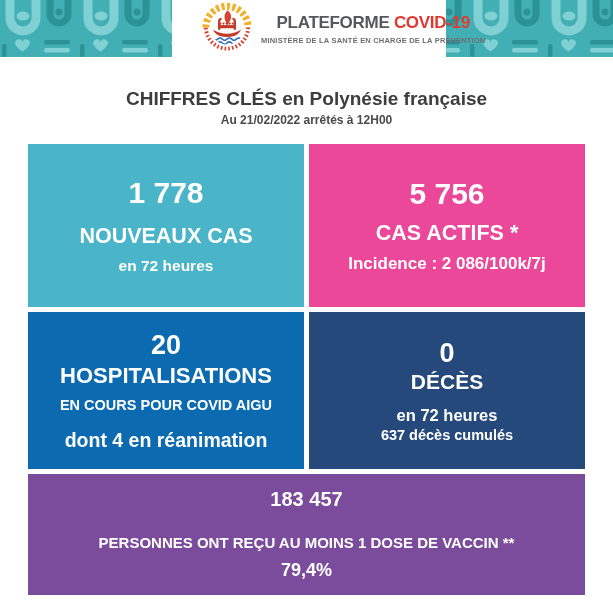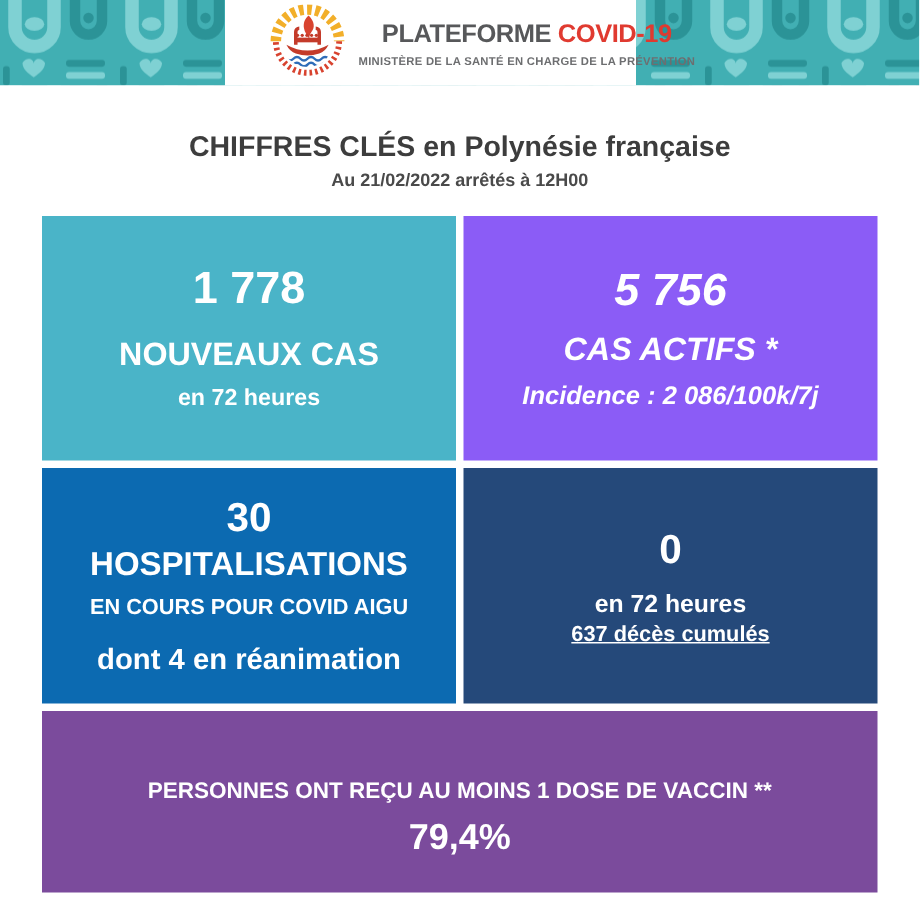--- a/index.html
+++ b/index.html
@@ -9,21 +9,21 @@
     font-family:"Liberation Sans", sans-serif;
     font-weight:bold;
     -webkit-font-smoothing:antialiased;
   }
   .page { width:613px; height:600px; position:relative; }
 
   
   .banner { position:relative; height:57px; width:613px; }
   .pattern-svg { display:block; position:absolute; left:0; top:0; }
   .banner-panel {
-    position:absolute; left:150px; top:0; width:274px; height:57px;
+    position:absolute; left:172px; top:0; width:274px; height:57px;
     background:#ffffff; display:flex; align-items:center;
     box-sizing:border-box; padding-left:30px; gap:9px;
   }
   .logo-svg { width:50px; height:52px; flex:0 0 auto; }
   .wordmark { display:flex; flex-direction:column; align-items:center; }
   .brand-line { font-size:17px; letter-spacing:-0.3px; white-space:nowrap; }
   .brand-gray { color:#57585a; }
   .brand-red  { color:#e03a30; }
   .ministry { font-size:7.5px; color:#6d6e70; letter-spacing:0.2px; margin-top:3px; white-space:nowrap; }
 
@@ -51,30 +51,30 @@
   .c2 .sub   { font-size:17px; margin-top:8px;text-align:center; }
 
   .c3 .value { font-size:27px; }
   .c3 .label { font-size:22px; margin-top:2px; }
   .c3 .sub   { font-size:14.5px; margin-top:8px; }
   .c3 .note  { font-size:19.5px; margin-top:16px; }
 
   .c4 .value { font-size:27px; }
   .c4 .label { font-size:21px; margin-top:1px; }
   .c4 .sub   { font-size:16.5px; margin-top:12px; }
-  .c4 .note  { font-size:14.5px; margin-top:2px;text-decoration:underline; }
+  .c4 .note  { font-size:14.5px; margin-top:2px; }
 
   
   .vaccine {
     margin:5px 28px 0 28px; height:121px; color:#ffffff; text-align:center;
     display:flex; flex-direction:column; align-items:center; justify-content:center;
   }
   .vaccine .v1 { font-size:20px; }
   .vaccine .l1 { font-size:15px;  margin-top:23px; }
-  .vaccine .v2 { font-size:24px;  margin-top:9px; }
+  .vaccine .v2 { font-size:18px;  margin-top:9px; }
   .vaccine .l2 { font-size:15.5px; margin-top:5px; }
 </style>
 </head>
 <body>
 
 <div class="page">
 
   <header class="banner">
     <svg class="pattern-svg" width="613" height="57" viewBox="0 0 613 57" preserveAspectRatio="none" aria-hidden="true">
       <defs>
@@ -137,38 +137,40 @@
     <div class="date-line">Au 21/02/2022 arrêtés à 12H00</div>
   </section>
 
   <main class="grid">
     <div class="card c1" style="background-color: rgb(74, 180, 200);">
       <div class="value">1 778</div>
       <div class="label">NOUVEAUX CAS</div>
       <div class="sub">en 72 heures</div>
     </div>
 
-    <div class="card c2" style="background-color: #8b5cf6; font-style: italic;">
+    <div class="card c2" style="background-color: #ec4899;">
       <div class="value">5 756</div>
       <div class="label">CAS ACTIFS *</div>
       <div class="sub">Incidence : 2 086/100k/7j</div>
     </div>
 
     <div class="card c3" style="background-color: rgb(12, 106, 177);">
-      <div class="value">30</div>
+      <div class="value">20</div>
       <div class="label">HOSPITALISATIONS</div>
       <div class="sub">EN COURS POUR COVID AIGU</div>
       <div class="note">dont 4 en réanimation</div>
     </div>
 
     <div class="card c4" style="background-color: rgb(37, 73, 122);">
       <div class="value">0</div>
+      <div class="label">DÉCÈS</div>
       <div class="sub">en 72 heures</div>
       <div class="note">637 décès cumulés</div>
     </div>
   </main>
 
   <footer class="vaccine" style="background-color: rgb(123, 75, 156);">
+    <div class="v1">183 457</div>
     <div class="l1">PERSONNES ONT REÇU AU MOINS 1 DOSE DE VACCIN **</div>
     <div class="v2">79,4%</div>
   </footer>
 
 </div>
 
 </body></html>

